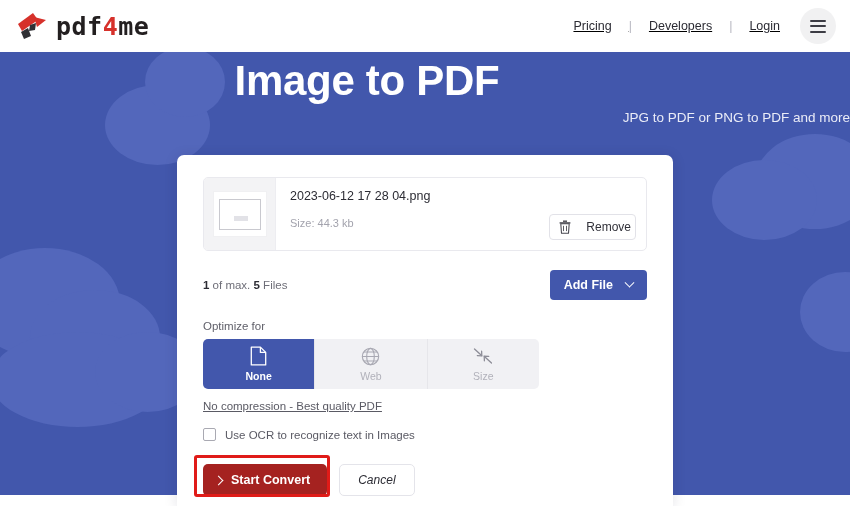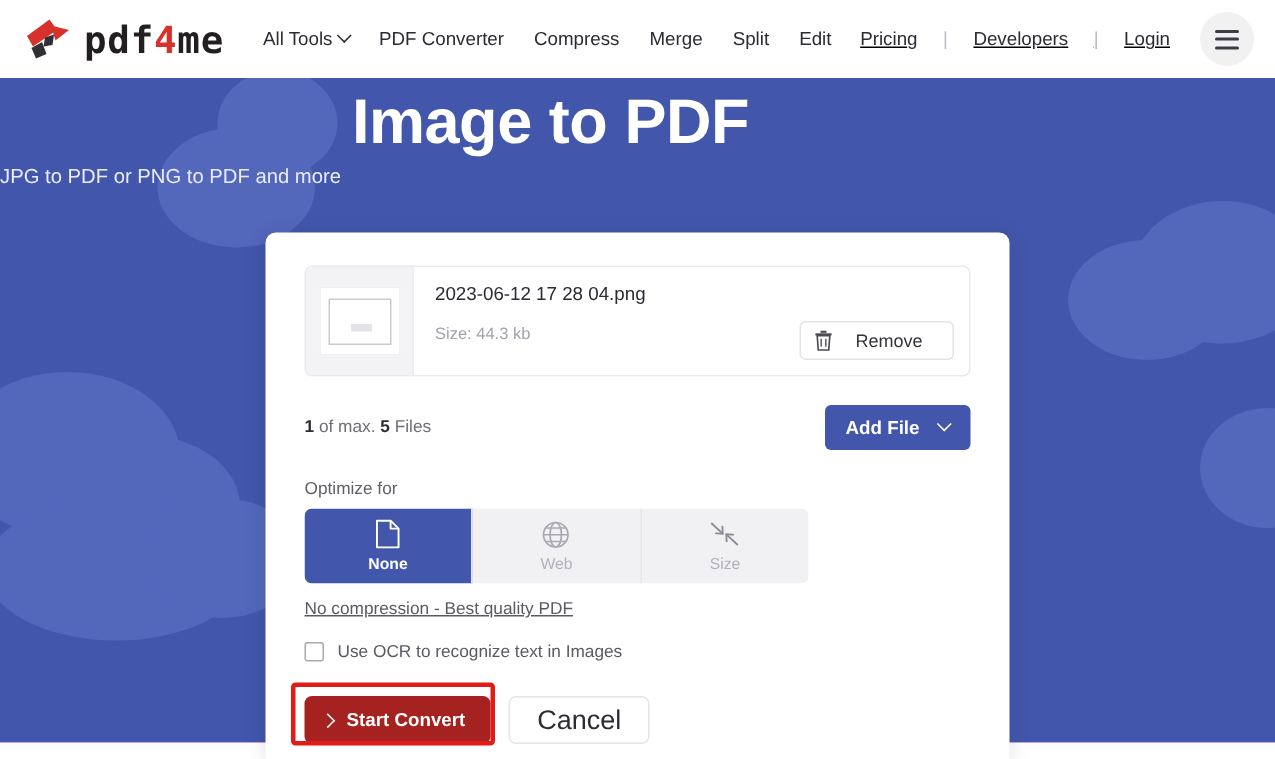--- a/index.html
+++ b/index.html
@@ -60,21 +60,21 @@
     overflow: hidden;
   }
   .cloud { position: absolute; background: #5367bb; border-radius: 50%; }
   .hero-title {
     position: absolute; top: 5px; left: 0; width: 734px;
     text-align: center; color: #ffffff;
     font-size: 42px; font-weight: 700; letter-spacing: -0.3px;
   }
   .hero-sub {
     position: absolute; top: 58px; left: 0; width: 850px;
-    text-align: left; color: #eaecf7; font-size: 13.5px;
+    text-align: right; color: #eaecf7; font-size: 13.5px;
   }
 
   
   .card {
     position: absolute; top: 155px; left: 177px;
     width: 496px; height: 351px;
     background: #ffffff;
     border-radius: 7px 7px 0 0;
     box-shadow: 0 2px 14px rgba(20,24,60,0.13);
     z-index: 10;
@@ -103,21 +103,21 @@
     content: ""; position: absolute; left: 20px; top: 24px;
     width: 14px; height: 5px; background: #e2e2e7;
   }
   .file-meta { flex: 1; padding: 11px 12px 0 14px; position: relative; }
   .file-name { font-size: 12.5px; color: #2c2c34; }
   .file-size { font-size: 11px; color: #a3a3ad; margin-top: 14px; }
   .remove-btn {
     position: absolute; right: 10px; bottom: 10px;
     display: flex; align-items: center; gap: 15px;
     border: 1px solid #e2e2e8; border-radius: 4px;
-    padding: 5px 20px 5px 9px; background: #fff;
+    padding: 5px 4px 5px 9px; background: #fff;
     font-size: 12px; color: #32323a; cursor: pointer; text-align: center;
   }
 
   .count-row {
     display: flex; align-items: center; justify-content: space-between;
     margin-top: 19px;
   }
   .count-text { font-size: 11.5px; color: #6e6e78; }
   .count-text b { color: #2c2c34; font-weight: 700; }
   .addfile-btn {
@@ -161,22 +161,22 @@
     display: flex; align-items: center; gap: 9px; cursor: pointer;
     font-family: "Liberation Sans", sans-serif;
   }
   .chev-r {
     display: inline-block; width: 7px; height: 7px;
     border-right: 1.8px solid #fff; border-top: 1.8px solid #fff;
     transform: rotate(45deg);
   }
   .cancel-btn {
     background: #fff; border: 1px solid #e4e4ea; border-radius: 5px;
-    height: 32px; padding: 0 18px; font-size: 18px; color: #2c2c34;
-    cursor: pointer; font-family: "Liberation Sans", sans-serif;
+    height: 32px; padding: 0 18px; font-size: 12px; color: #2c2c34;
+    cursor: pointer; font-family: "Liberation Sans", sans-serif; font-style: italic;
   }
 
   
   .annot {
     position: absolute; left: 194px; top: 455px;
     width: 136px; height: 42px;
     border: 3px solid #e01b18; border-radius: 3px;
     z-index: 25; pointer-events: none;
   }
   .footer-strip {
@@ -194,41 +194,20 @@
     <div class="logo-wrap">
       <svg class="logo-mark" viewBox="0 0 34 30">
         <polygon points="2,13 17,2 22,9 6,20" fill="#d6312b"></polygon>
         <polygon points="18,6 30,9 21,16" fill="#d6312b"></polygon>
         <polygon points="5,21 12,17 15,25 8,28" fill="#2f2f34"></polygon>
         <polygon points="14,14 20,12 19,19 13,20" fill="#2f2f34"></polygon>
       </svg>
       <div class="logo-text"><span>pdf</span><span class="four">4</span><span>me</span></div>
     </div>
 
-    <div class="nav-main">
-      <div class="nav-item">
-        <span>All Tools</span>
-        <i class="caret"></i>
-      </div>
-      <div class="nav-item">
-        <span>PDF Converter</span>
-      </div>
-      <div class="nav-item">
-        <span>Compress</span>
-      </div>
-      <div class="nav-item">
-        <span>Merge</span>
-      </div>
-      <div class="nav-item">
-        <span>Split</span>
-      </div>
-      <div class="nav-item">
-        <span>Edit</span>
-      </div>
-    </div>
 
     <div class="nav-right">
       <div class="nav-item">Pricing</div>
       <div class="nav-sep">|</div>
       <div class="nav-item">Developers</div>
       <div class="nav-sep">|</div>
       <div class="nav-item">Login</div>
       <div class="burger">
         <span></span>
         <span></span>

